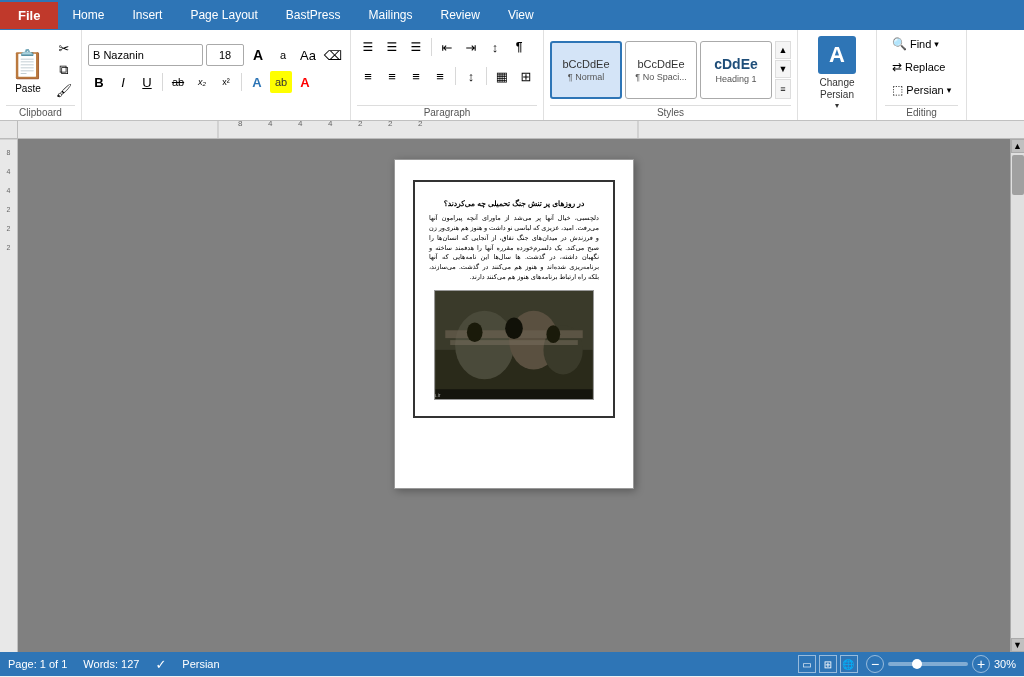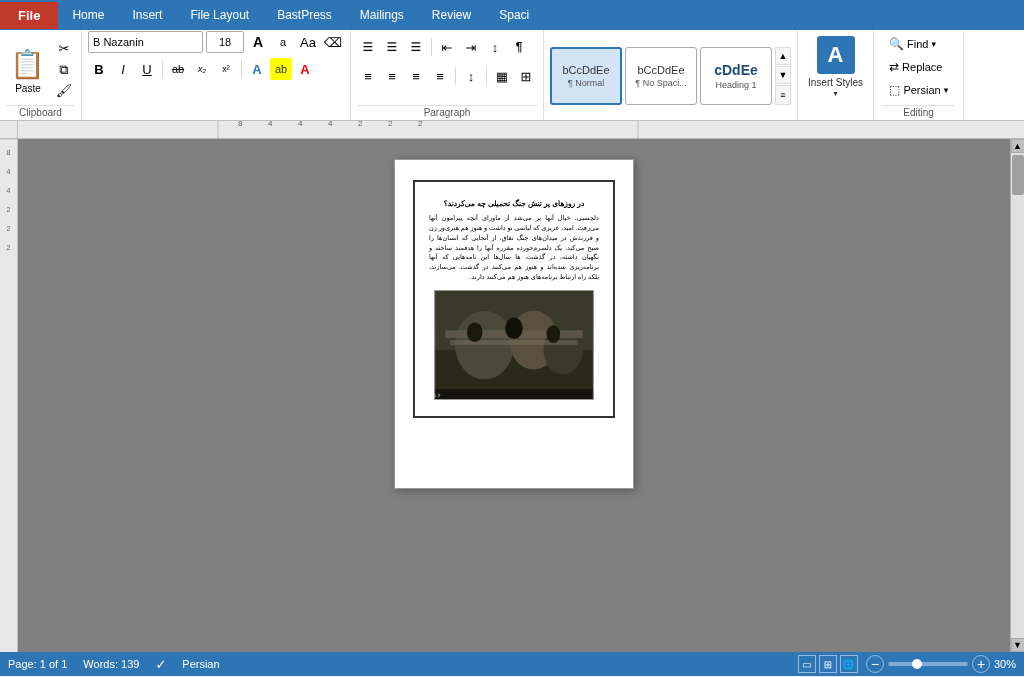--- a/index.html
+++ b/index.html
@@ -258,46 +258,46 @@
       padding: 16px 14px;
     }
   </style>
 </head>
 <body>
 
 <div class="tab-bar">
   <div class="tab-file">File</div>
   <div class="tab-item">Home</div>
   <div class="tab-item">Insert</div>
-  <div class="tab-item">File Layout</div>
+  <div class="tab-item">Page Layout</div>
   <div class="tab-item">BastPress</div>
   <div class="tab-item">Mailings</div>
   <div class="tab-item">Review</div>
-  <div class="tab-item">Spaci</div>
+  <div class="tab-item">View</div>
 </div>
 
 <div class="ribbon">
   <div class="ribbon-outer">
 
     <div style="display:flex;flex-direction:column;border-right:1px solid #e0e0e0;padding:4px 6px 2px;min-width:70px;">
       <div style="display:flex;flex-direction:row;align-items:center;gap:3px;flex:1;">
         <div style="display:flex;flex-direction:column;align-items:center;cursor:pointer;padding:2px 4px;border:1px solid transparent;border-radius:2px;">
           <div style="width:34px;height:38px;display:flex;align-items:center;justify-content:center;font-size:28px;">📋</div>
           <span style="font-size:10px;">Paste</span>
         </div>
         <div style="display:flex;flex-direction:column;gap:3px;">
           <div class="small-btn" style="font-size:13px;">✂</div>
           <div class="small-btn" style="font-size:13px;">⧉</div>
           <div class="small-btn" style="font-size:13px;">🖌</div>
         </div>
       </div>
       <div class="group-label">Clipboard</div>
     </div>
 
-    <div style="display:flex;flex-direction:column;border-right:1px solid #e0e0e0;padding:1px 6px 2px;min-width:210px;">
+    <div style="display:flex;flex-direction:column;border-right:1px solid #e0e0e0;padding:14px 6px 2px;min-width:210px;">
       <div style="display:flex;flex-direction:row;align-items:center;gap:3px;margin-bottom:3px;">
         <input type="text" class="font-select" style="width: 115px; height: 22px; font-size: 11px; border: 1px solid rgb(170, 170, 170); border-radius: 2px; padding: 0px 4px;" value="B Nazanin">
         <input type="text" class="font-size-select" style="width: 38px; height: 22px; font-size: 11px; border: 1px solid rgb(170, 170, 170); border-radius: 2px; padding: 0px 2px; text-align: center;" value="18">
         <div class="icon-btn" style="font-size:14px;font-weight:bold;">A</div>
         <div class="icon-btn" style="font-size:11px;">a</div>
         <div class="icon-btn" style="font-size:13px;">Aa</div>
         <div class="icon-btn" style="font-size:13px;">⌫</div>
       </div>
       <div style="display:flex;flex-direction:row;align-items:center;gap:2px;">
         <div class="icon-btn btn-bold" style="font-weight:bold;font-size:13px;">B</div>
@@ -356,25 +356,26 @@
           <div style="font-size:14px;color:#1f4e79;font-weight:bold;">cDdEe</div>
           <div style="font-size:9px;color:#555;margin-top:2px;">Heading 1</div>
         </div>
 
         <div style="display:flex;flex-direction:column;align-items:center;gap:1px;">
           <div style="width:16px;height:18px;border:1px solid #ddd;background:#f5f5f5;cursor:pointer;display:flex;align-items:center;justify-content:center;font-size:9px;">▲</div>
           <div style="width:16px;height:18px;border:1px solid #ddd;background:#f5f5f5;cursor:pointer;display:flex;align-items:center;justify-content:center;font-size:9px;">▼</div>
           <div style="width:16px;height:20px;border:1px solid #ddd;background:#f5f5f5;cursor:pointer;display:flex;align-items:center;justify-content:center;font-size:9px;">≡</div>
         </div>
       </div>
+      <div class="group-label">Styles</div>
     </div>
 
     <div style="display:flex;flex-direction:column;align-items:center;border-right:1px solid #e0e0e0;padding:6px 10px 2px;cursor:pointer;">
       <div style="width:38px;height:38px;background:#2e75b6;border-radius:3px;display:flex;align-items:center;justify-content:center;font-size:22px;color:white;font-weight:bold;">A</div>
-      <div style="font-size:10px;text-align:center;color:#333;margin-top:3px;max-width:58px;line-height:1.2;">Insert Styles</div>
+      <div style="font-size:10px;text-align:center;color:#333;margin-top:3px;max-width:58px;line-height:1.2;">Change Persian</div>
       <div style="font-size:8px;color:#333;">▾</div>
     </div>
 
     <div style="display:flex;flex-direction:column;border-right:1px solid #e0e0e0;padding:4px 8px 2px;min-width:80px;">
       <div style="display:flex;flex-direction:column;gap:3px;flex:1;">
         <div style="display:flex;align-items:center;gap:3px;padding:2px 6px;border:1px solid transparent;border-radius:2px;cursor:pointer;font-size:11px;">
           <span style="font-size:12px;">🔍</span>
           <span>Find</span>
           <span style="font-size:9px;">▾</span>
         </div>
@@ -477,21 +478,21 @@
       <div class="scroll-arrow">▼</div>
     </div>
   </div>
 </div>
 
 <div class="status-bar">
   <div class="status-item">
     <span>Page: 1 of 1</span>
   </div>
   <div class="status-item">
-    <span>Words: 139</span>
+    <span>Words: 127</span>
   </div>
   <div class="status-item" style="cursor:pointer;">
     <span style="font-size:13px;">✓</span>
   </div>
   <div class="status-item" style="cursor:pointer;">
     <span>Persian</span>
   </div>
 
   <div class="status-right">
 

